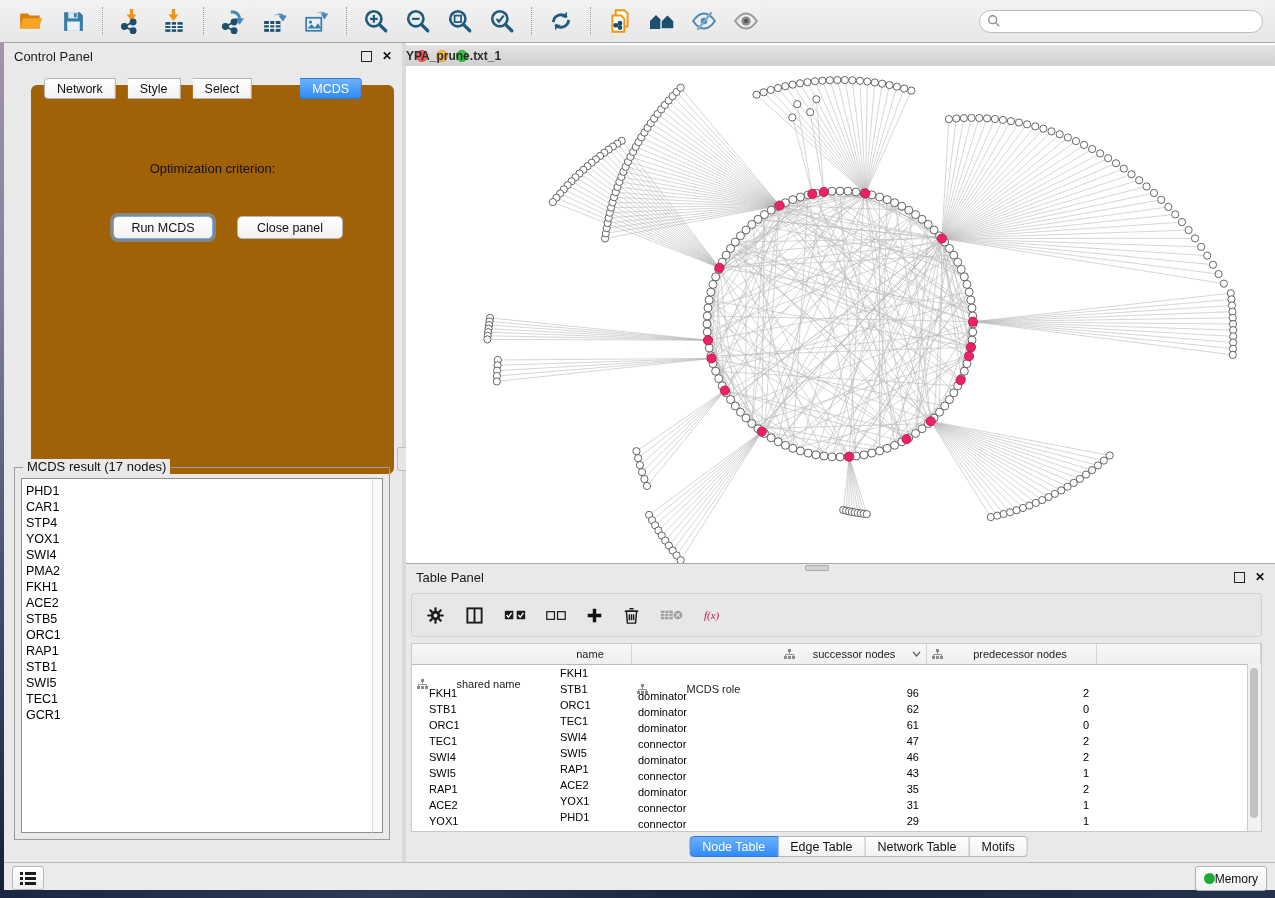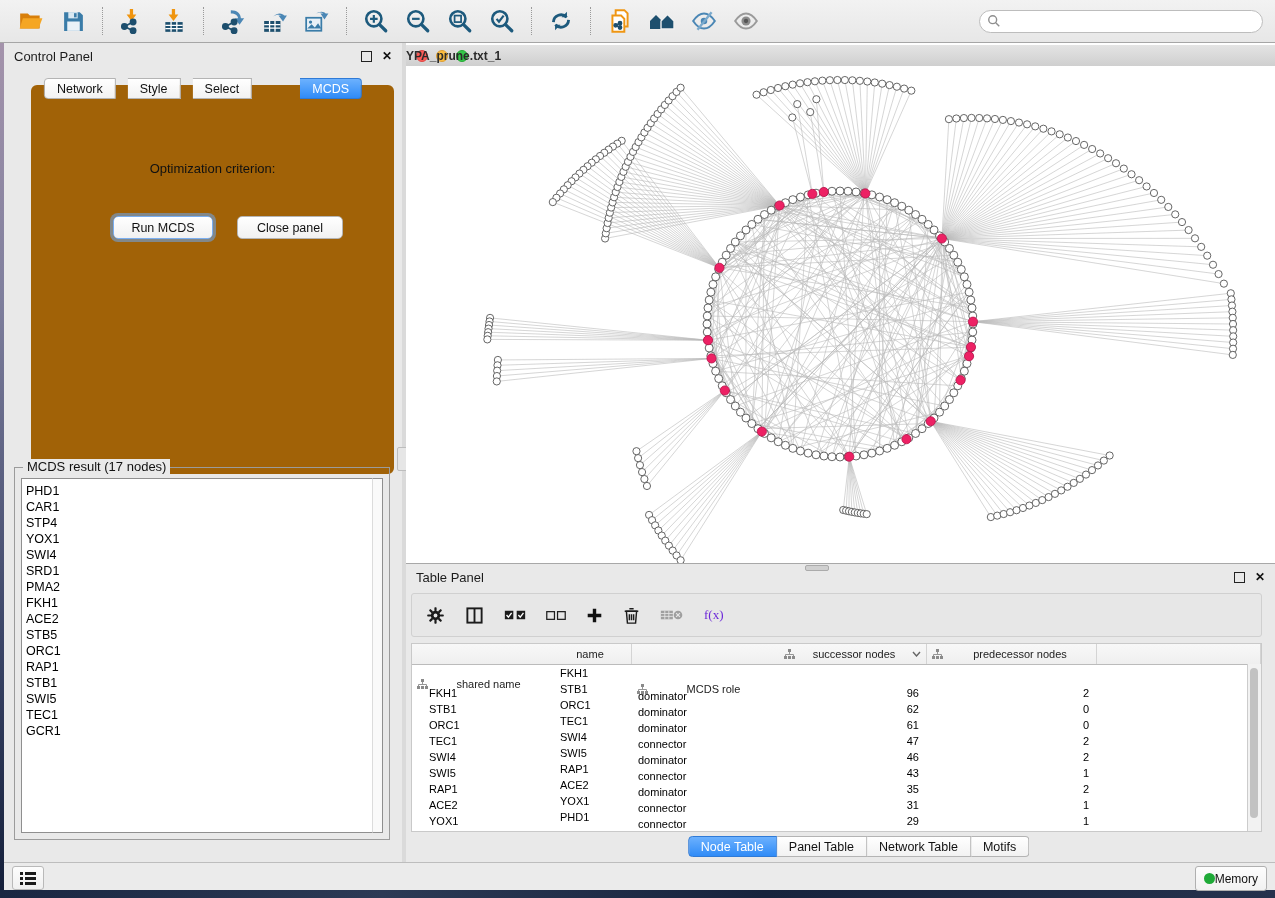--- a/index.html
+++ b/index.html
@@ -85,21 +85,21 @@
   #tbl-thumb{position:absolute;left:2px;top:4px;width:8px;height:150px;background:#c2c2c2;border-radius:4px;}
   #tp-tabs{position:absolute;left:50%;transform:translateX(-50%);top:272px;}
   
   #status-bar{position:absolute;left:4px;top:862px;width:1271px;height:28px;background:#ebebeb;border-top:1px solid #bdbdbd;box-sizing:border-box;}
   #status-menu-btn{position:absolute;left:8px;top:3px;width:30px;height:22px;background:linear-gradient(#fdfdfd,#f0f0f0);
     border:1px solid #b9b9b9;border-radius:3px;display:flex;align-items:center;justify-content:center;}
   #memory-btn{position:absolute;right:8px;top:3px;height:23px;padding:0 8px;background:linear-gradient(#fdfdfd,#f1f1f1);
     border:1px solid #b0b0b0;border-radius:3px;display:flex;align-items:center;font-size:12px;color:#111;}
   #memory-dot{width:11px;height:11px;border-radius:50%;background:#1faa38;}
   svg{display:block;}
-  .fx-text{font-family:"Liberation Serif",serif;font-size:13px;color:#6d28d9;}
+  .fx-text{font-family:"Liberation Serif",serif;font-style:italic;font-size:11px;color:#be185d;}
 </style>
 </head>
 <body>
 
 <div id="toolbar">
   <div class="tbi">
     <svg width="26" height="26" viewBox="0 0 24 24">
         <path d="M2 5h7l2 2h9v12H2z" fill="#d87f0a"></path>
         <path d="M4.5 9.5h18l-3.5 9.5H1.5z" fill="#f5a623"></path>
       </svg>
@@ -267,21 +267,20 @@
     <div class="pushbtn" id="close-btn">Close panel</div>
   </div>
   <div id="mcds-group">
     <div id="mcds-legend">MCDS result (17 nodes)</div>
     <div id="mcds-list">
         <div class="mcds-item">PHD1</div>
         <div class="mcds-item">CAR1</div>
         <div class="mcds-item">STP4</div>
         <div class="mcds-item">YOX1</div>
         <div class="mcds-item">SWI4</div>
-        <div class="mcds-item">SRD1</div>
         <div class="mcds-item">PMA2</div>
         <div class="mcds-item">FKH1</div>
         <div class="mcds-item">ACE2</div>
         <div class="mcds-item">STB5</div>
         <div class="mcds-item">ORC1</div>
         <div class="mcds-item">RAP1</div>
         <div class="mcds-item">STB1</div>
         <div class="mcds-item">SWI5</div>
         <div class="mcds-item">TEC1</div>
         <div class="mcds-item">GCR1</div>
@@ -1246,21 +1245,21 @@
           <div class="td c4">0</div>
           <div class="td cf"></div>
         </div>
       </div>
     <div id="tbl-scroll">
         <div id="tbl-thumb"></div>
       </div>
   </div>
   <div id="tp-tabs" class="seg">
     <div class="t sel">Node Table</div>
-    <div class="t">Panel Table</div>
+    <div class="t">Edge Table</div>
     <div class="t">Network Table</div>
     <div class="t">Motifs</div>
   </div>
 </div>
 
 <div id="status-bar">
   <div id="status-menu-btn">
     <svg width="16" height="13" viewBox="0 0 16 13">
         <g fill="#1c1c1c">
           <rect x="0" y="0" width="3" height="3"></rect>

